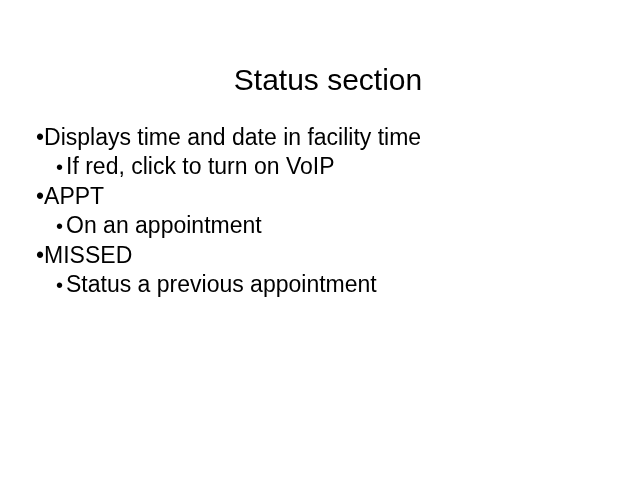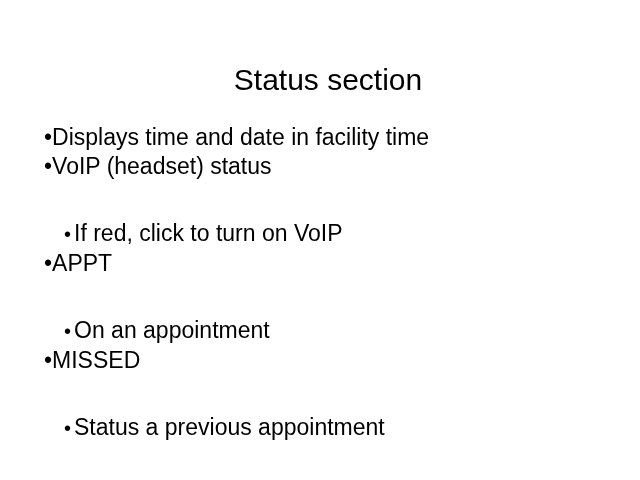--- a/index.html
+++ b/index.html
@@ -34,40 +34,39 @@
     line-height: 36px;
     font-weight: normal;
     letter-spacing: 0px;
     color: #000000;
     white-space: nowrap;
   }
 
   
   .slide-body {
     position: absolute;
-    left: 44px;
+    left: 36px;
     top: 123px;
     width: 590px;
   }
 
   .bullet-line {
     font-size: 23px;
     line-height: 29px;
     color: #000000;
     white-space: nowrap;
     display: block;
   }
 
   .bullet-line.level-1 {
     padding-left: 0px;
   }
 
   .bullet-line.level-2 {
     padding-left: 20px;
-    margin-top: 38px;
   }
 
   .bullet-mark {
     display: inline;
     font-size: 23px;
   }
 
   .level-1 .bullet-mark {
     margin-right: 0px;
   }
@@ -83,21 +82,20 @@
 </style>
 </head>
 <body>
 
 <div class="slide">
 
   <h1 class="slide-title">Status section</h1>
 
   <div class="slide-body">
       <div class="bullet-line level-1"><span class="bullet-mark">•</span><span class="bullet-text">Displays time and date in facility time</span></div>
-      <div class="bullet-line level-1"><span class="bullet-mark">•</span><span class="bullet-text">VoIP (headset) status</span></div>
       <div class="bullet-line level-2"><span class="bullet-mark">•</span><span class="bullet-text">If red, click to turn on VoIP</span></div>
       <div class="bullet-line level-1"><span class="bullet-mark">•</span><span class="bullet-text">APPT</span></div>
       <div class="bullet-line level-2"><span class="bullet-mark">•</span><span class="bullet-text">On an appointment</span></div>
       <div class="bullet-line level-1"><span class="bullet-mark">•</span><span class="bullet-text">MISSED</span></div>
       <div class="bullet-line level-2"><span class="bullet-mark">•</span><span class="bullet-text">Status a previous appointment</span></div>
     </div>
 
 </div>
 
 </body></html>

